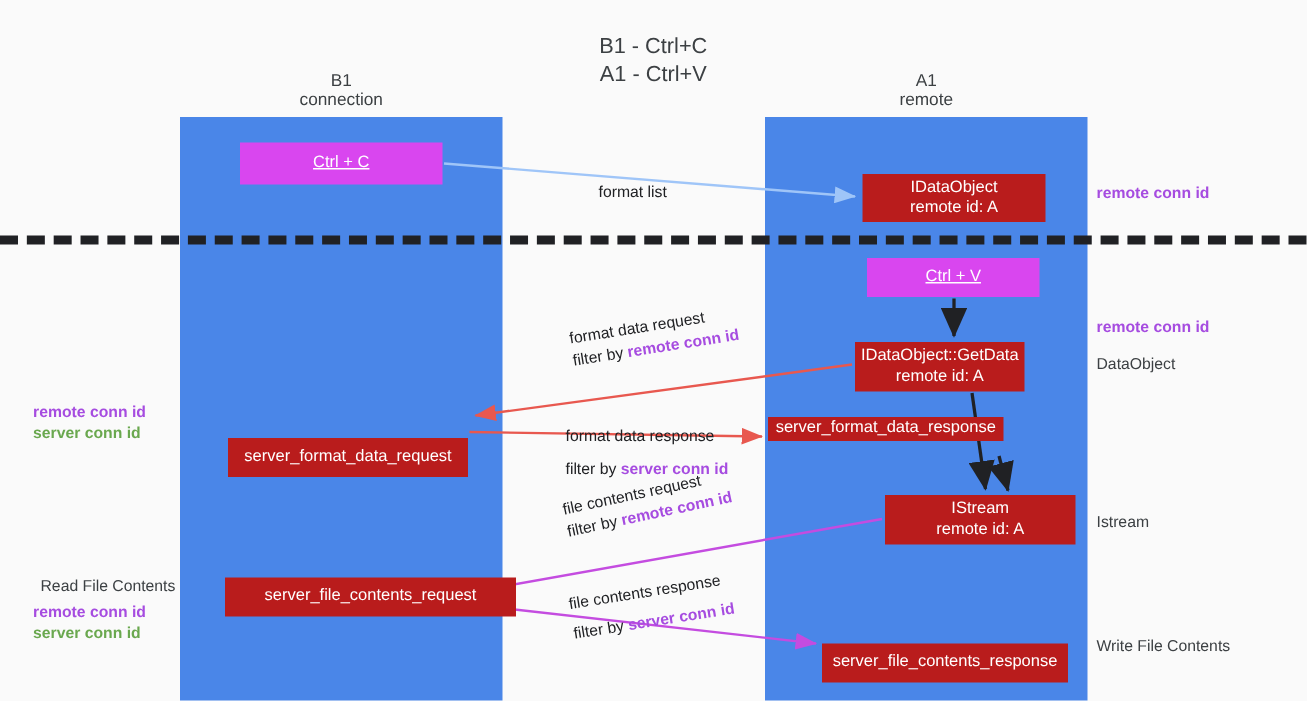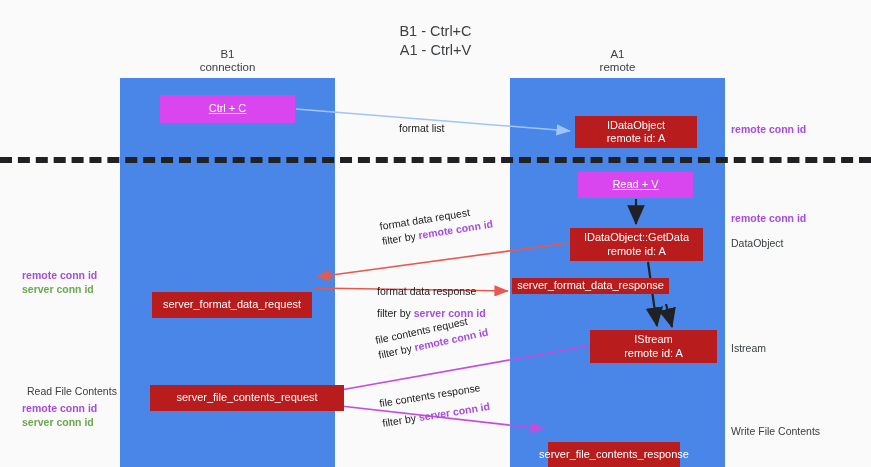--- a/index.html
+++ b/index.html
@@ -36,26 +36,26 @@
     position:absolute;display:flex;align-items:center;justify-content:center;
     text-align:center;color:#ffffff;font-size:11px;line-height:13.5px;
     white-space:pre-line;box-sizing:border-box;padding:2px 4px;
   }
   .green{background:#d946ef;text-decoration:underline;}
   .orange{background:#b91c1c;}
 
   #n-ctrlc{left:160px;top:95px;width:135px;height:28px;}
   #n-dataobject{left:575px;top:116px;width:122px;height:32px;}
   #n-ctrlv{left:578px;top:172px;width:115px;height:26px;}
-  #n-getdata{left:570px;top:228px;width:133px;height:33px;}
+  #n-getdata{left:570px;top:228px;width:113px;height:33px;}
   #n-sfdreq{left:152px;top:269px;width:160px;height:26px;margin-top:23px;}
   #n-sfdresp{left:512px;top:278px;width:157px;height:16px;}
   #n-istream{left:590px;top:330px;width:127px;height:33px;}
   #n-sfcreq{left:150px;top:385px;width:194px;height:26px;}
-  #n-sfcresp{left:548px;top:442px;width:132px;height:26px;}
+  #n-sfcresp{left:548px;top:429px;width:164px;height:26px;}
 
   
   .cap{
     position:absolute;font-size:10.5px;line-height:15px;color:#202124;
     white-space:nowrap;
   }
   .cap .hl-remote{color:#a64ce0;font-weight:bold;}
   .cap .hl-server{color:#a64ce0;font-weight:bold;}
   .rot-up{transform:rotate(-9deg);transform-origin:left center;}
   .rot-up2{transform:rotate(-12deg);transform-origin:left center;}
@@ -138,21 +138,21 @@
     <path d="M588,346 L318,394" stroke="#c44ce0" stroke-width="1.6" fill="none" marker-end="url(#ah-mag)"></path>
 
     <path d="M314,403 L544,429" stroke="#c44ce0" stroke-width="1.6" fill="none" marker-end="url(#ah-mag)"></path>
   </svg>
 
   <div id="divider"></div>
 
   <div class="node green" id="n-ctrlc">Ctrl + C</div>
   <div class="node orange" id="n-dataobject">IDataObject
 remote id: A</div>
-  <div class="node green" id="n-ctrlv">Read + V</div>
+  <div class="node green" id="n-ctrlv">Ctrl + V</div>
   <div class="node orange" id="n-getdata">IDataObject::GetData
 remote id: A</div>
   <div class="node orange" id="n-sfdreq">server_format_data_request</div>
   <div class="node orange" id="n-sfdresp">server_format_data_response</div>
   <div class="node orange" id="n-istream">IStream
 remote id: A</div>
   <div class="node orange" id="n-sfcreq">server_file_contents_request</div>
   <div class="node orange" id="n-sfcresp">server_file_contents_response</div>
 
   <div class="cap" id="cap-formatlist">

